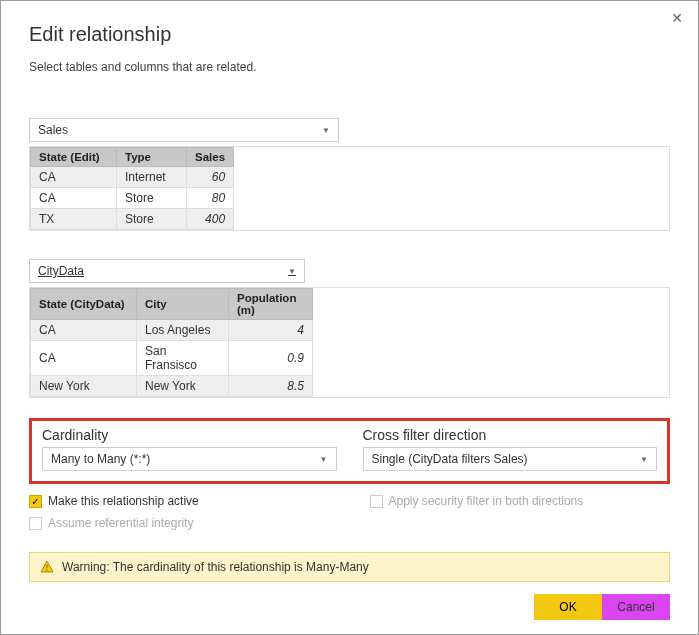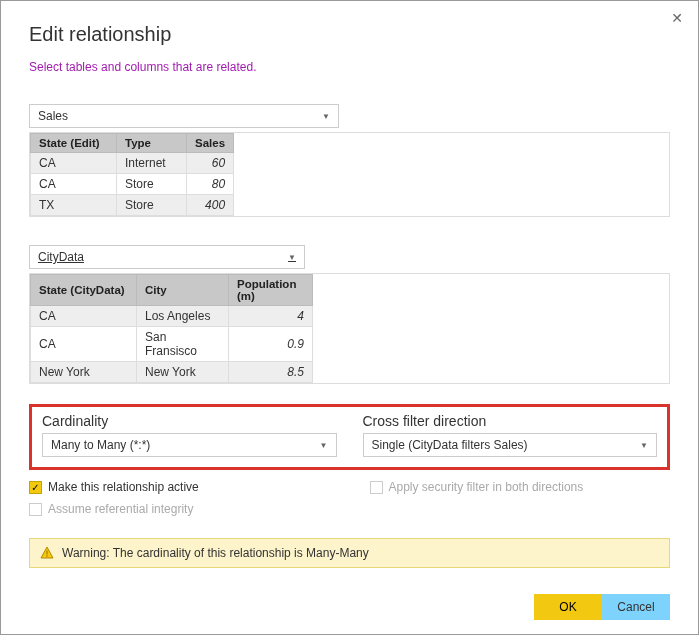--- a/index.html
+++ b/index.html
@@ -28,22 +28,22 @@
     line-height: 18px;
   }
   .title {
     font-size: 20px;
     font-weight: 300;
     color: #333;
     margin: 0 0 14px 0;
   }
   .subtitle {
     font-size: 12px;
-    color: #a21caf;
-    margin-bottom: 30px;
+    color: #404040;
+    margin-bottom: 44px;
   }
   .dropdown {
     border: 1px solid #ccc;
     height: 24px;
     display: flex;
     align-items: center;
     justify-content: space-between;
     padding: 0 8px;
     background: #fff;
     cursor: pointer;
@@ -156,21 +156,21 @@
   .btn {
     min-width: 68px;
     height: 26px;
     display: inline-flex;
     align-items: center;
     justify-content: center;
     font-size: 12px;
     cursor: pointer;
   }
   .btn-primary { background: #f2c811; color: #000; }
-  .btn-secondary { background: #7dd3fc; color: #333; }
+  .btn-secondary { background: #d946ef; color: #333; }
 </style>
 </head>
 <body>
 
 <div class="dialog">
 
   <div class="close-btn">
     <span>✕</span>
   </div>
 

